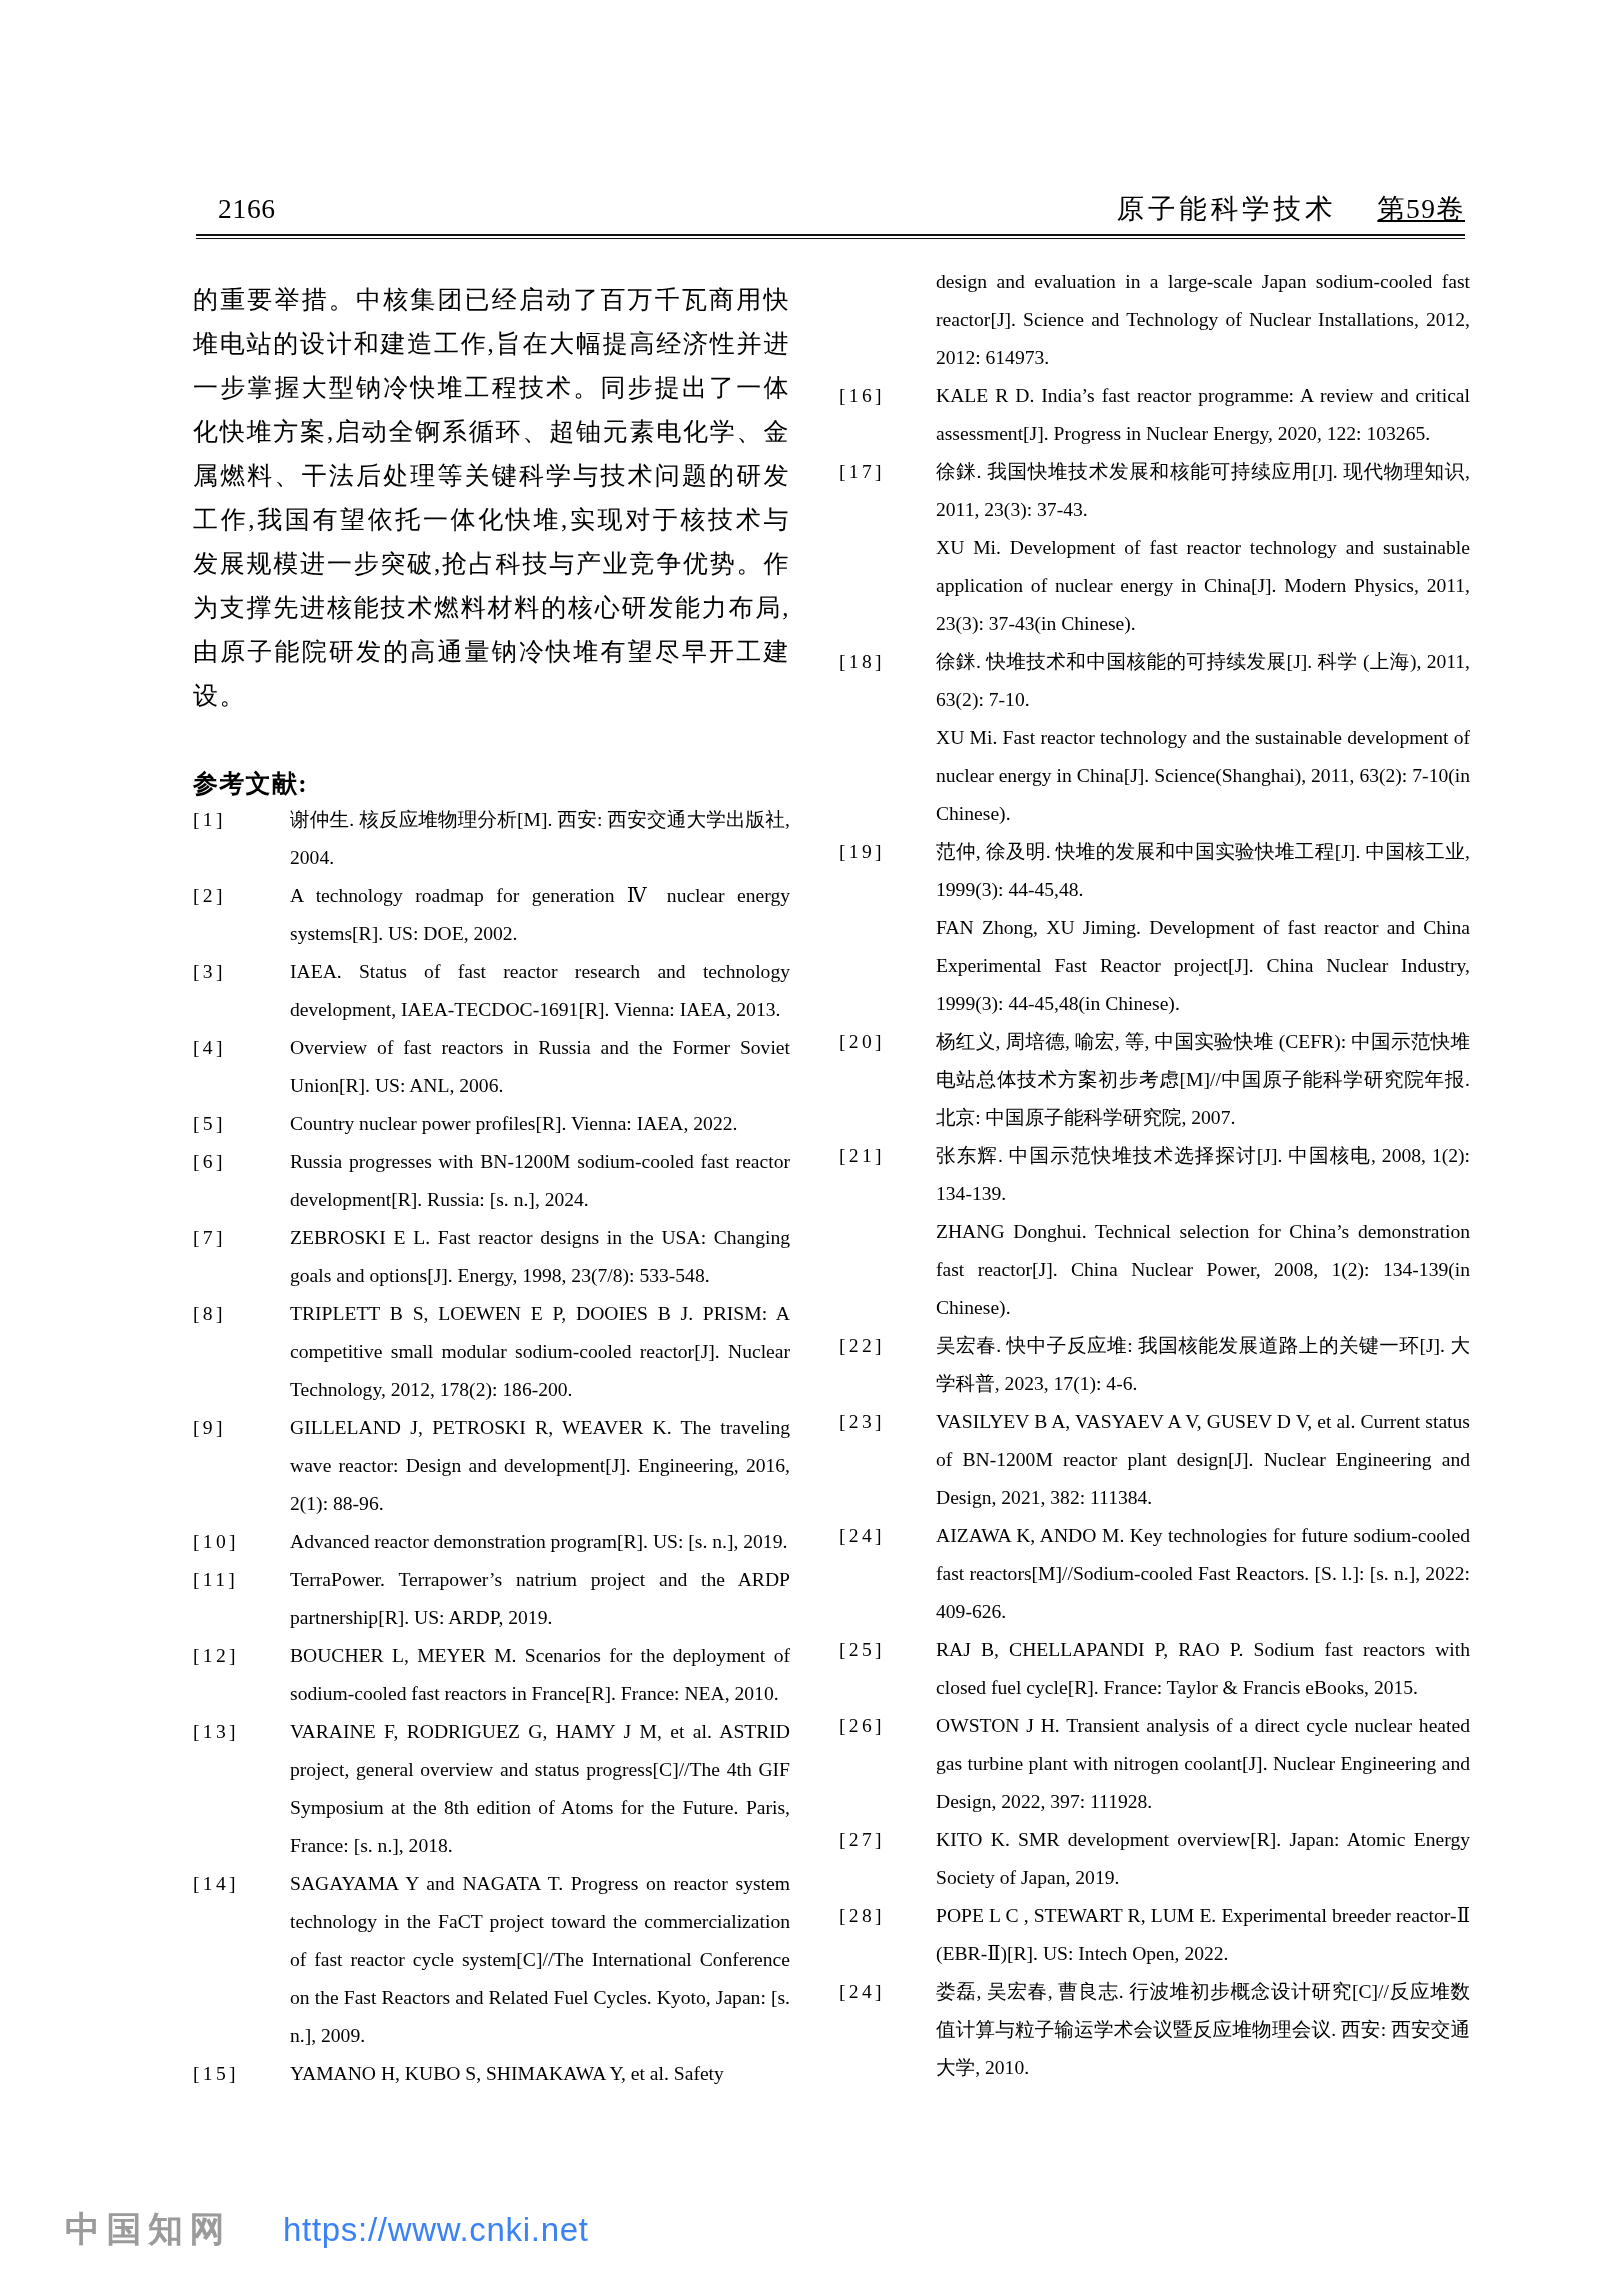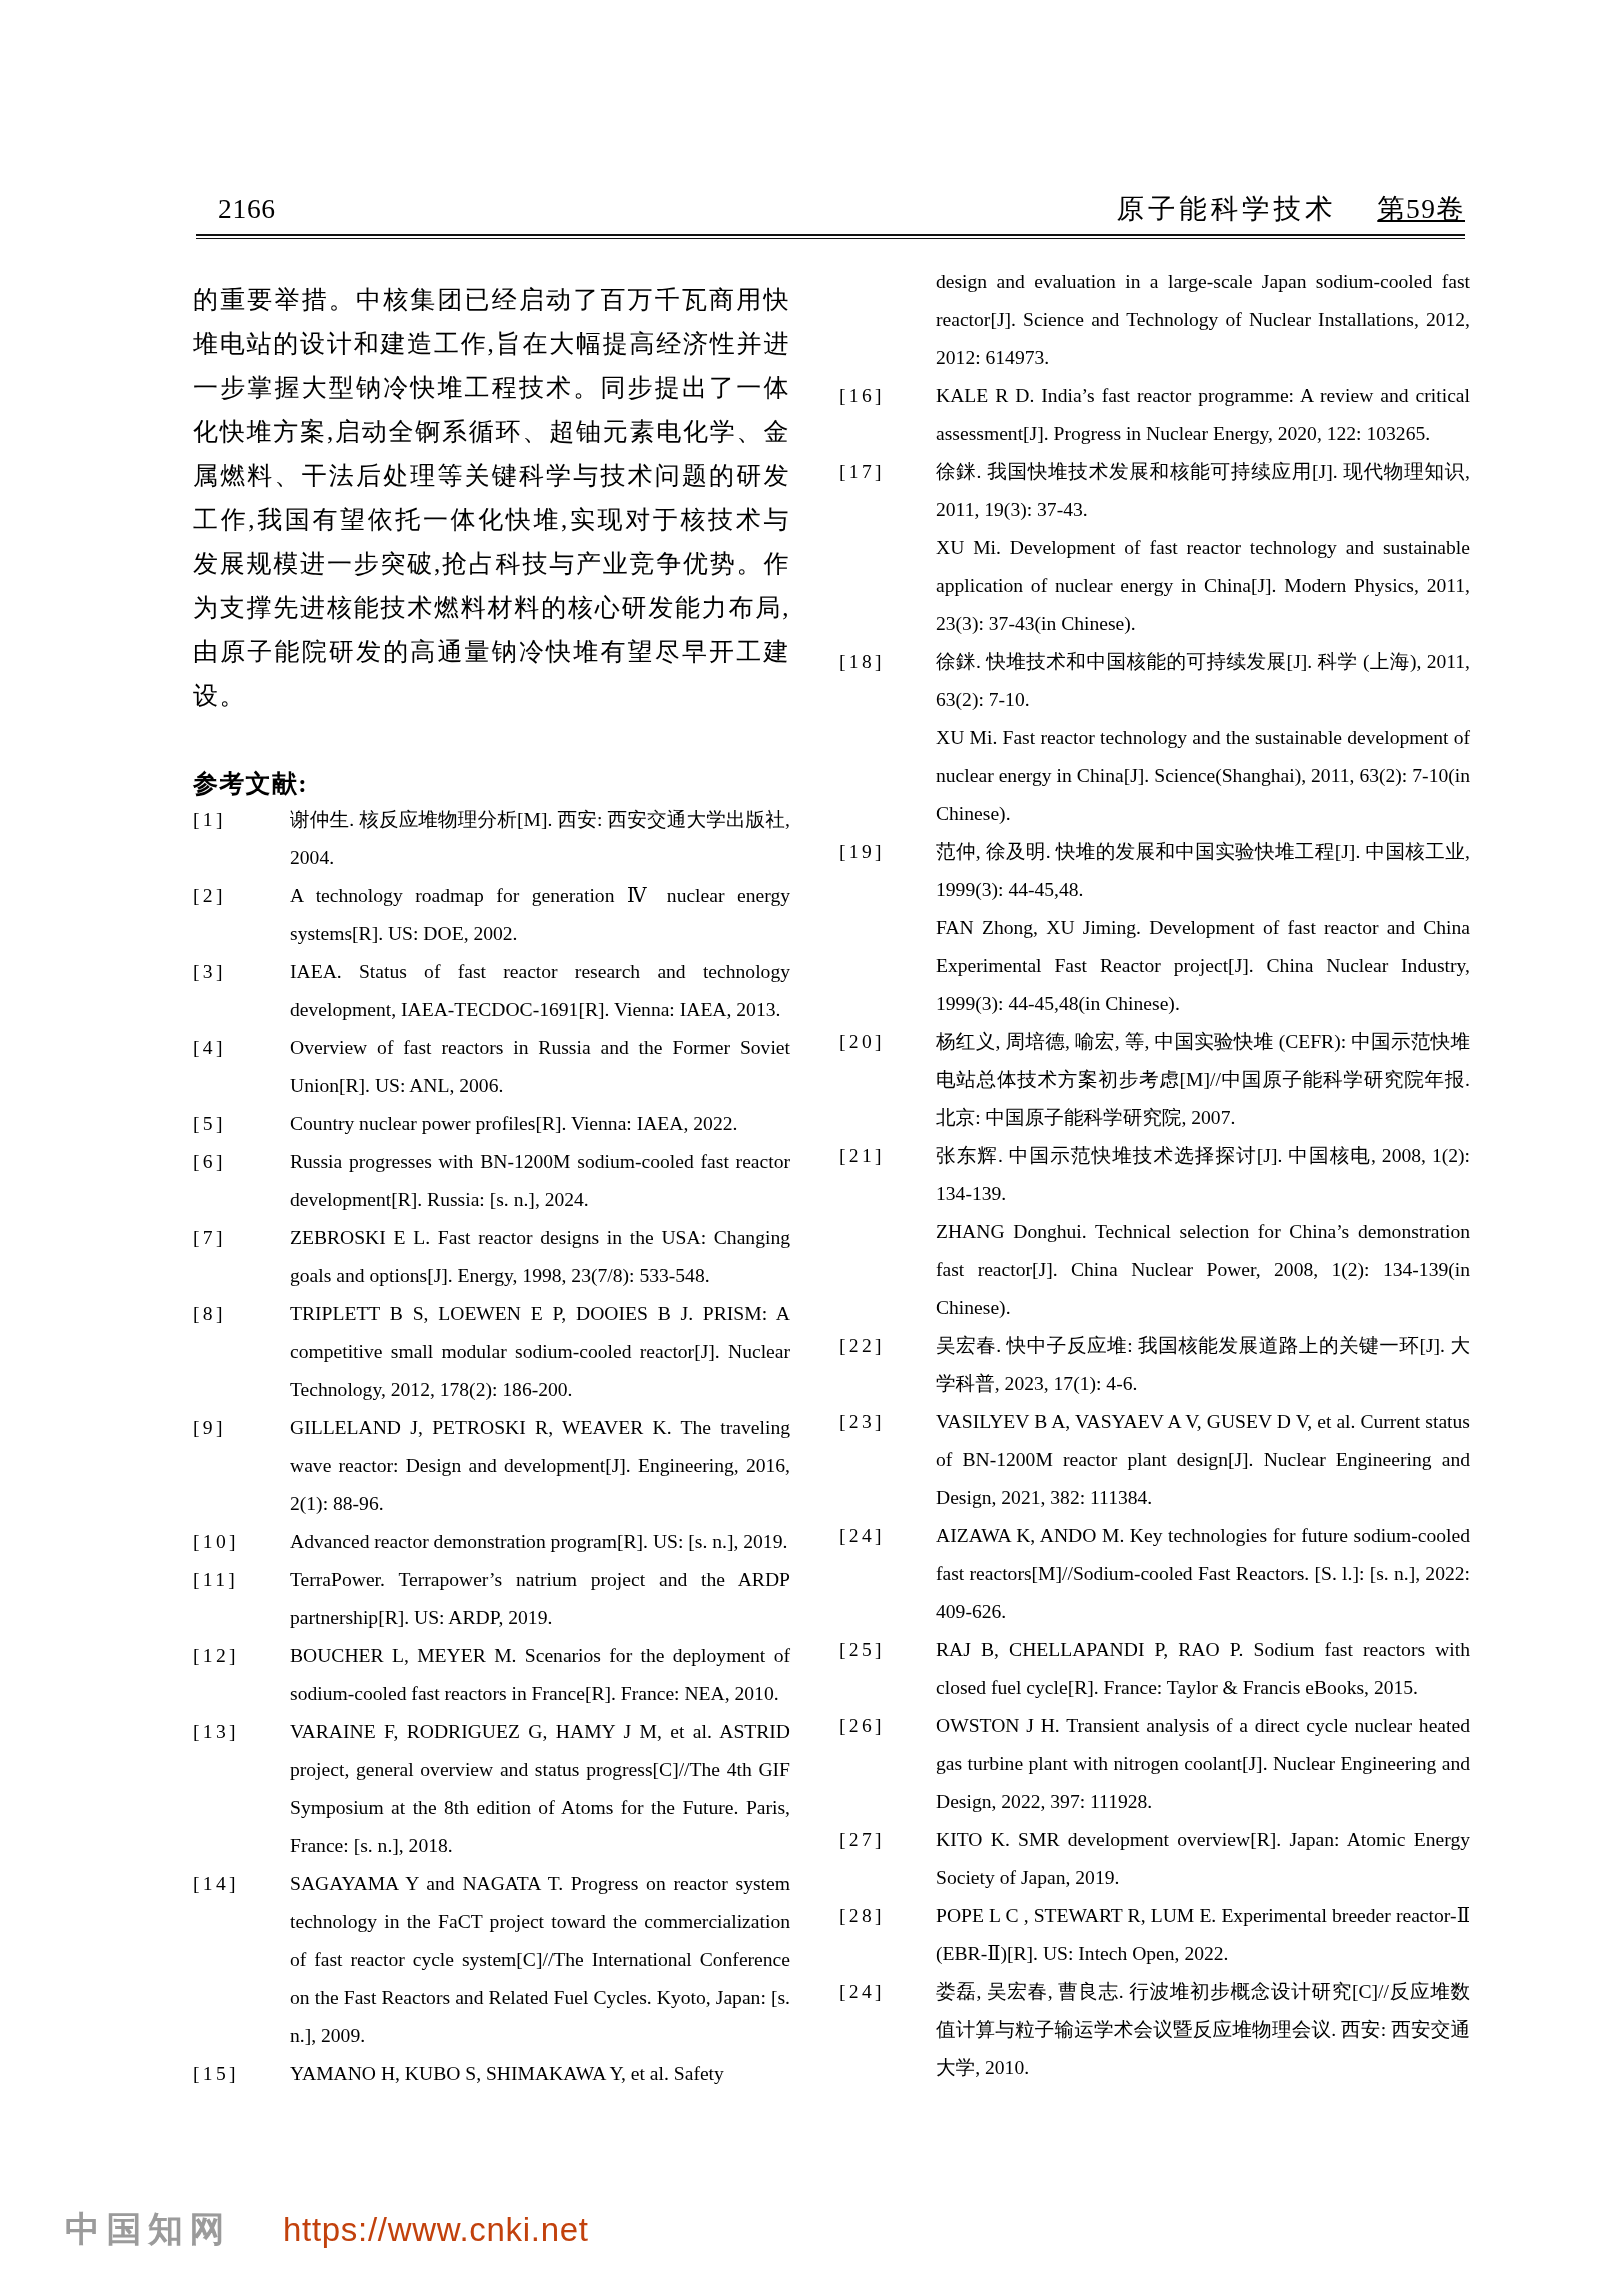--- a/index.html
+++ b/index.html
@@ -90,21 +90,21 @@
   }
   .footer-brand {
     font-family: "Liberation Sans", "DejaVu Sans", sans-serif;
     font-weight: bold;
     font-size: 35px;
     letter-spacing: 6.5px;
   }
   .footer-url {
     font-family: "Liberation Sans", "DejaVu Sans", sans-serif;
     font-size: 33px;
-    color: #c2410c;
+    color: #3b82f6;
     letter-spacing: 0.7px;
   }
 </style>
 </head>
 <body>
 
 <div class="page">
 
   <div class="header-row">
     <span class="page-number">2166</span>
@@ -187,21 +187,21 @@
         <div class="ref">
           <span class="ref-num"></span>
           <div class="ref-seg">design and evaluation in a large-scale Japan sodium-cooled fast reactor[J]. Science and Technology of Nuclear Installations, 2012, 2012: 614973.</div>
         </div>
         <div class="ref">
           <span class="ref-num">[16]</span>
           <div class="ref-seg">KALE R D. India’s fast reactor programme: A review and critical assessment[J]. Progress in Nuclear Energy, 2020, 122: 103265.</div>
         </div>
         <div class="ref">
           <span class="ref-num">[17]</span>
-          <div class="ref-seg">徐銤. 我国快堆技术发展和核能可持续应用[J]. 现代物理知识, 2011, 19(3): 37-43.</div>
+          <div class="ref-seg">徐銤. 我国快堆技术发展和核能可持续应用[J]. 现代物理知识, 2011, 23(3): 37-43.</div>
           <div class="ref-seg">XU Mi. Development of fast reactor technology and sustainable application of nuclear energy in China[J]. Modern Physics, 2011, 23(3): 37-43(in Chinese).</div>
         </div>
         <div class="ref">
           <span class="ref-num">[18]</span>
           <div class="ref-seg">徐銤. 快堆技术和中国核能的可持续发展[J]. 科学 (上海), 2011, 63(2): 7-10.</div>
           <div class="ref-seg">XU Mi. Fast reactor technology and the sustainable development of nuclear energy in China[J]. Science(Shanghai), 2011, 63(2): 7-10(in Chinese).</div>
         </div>
         <div class="ref">
           <span class="ref-num">[19]</span>
           <div class="ref-seg">范仲, 徐及明. 快堆的发展和中国实验快堆工程[J]. 中国核工业, 1999(3): 44-45,48.</div>

